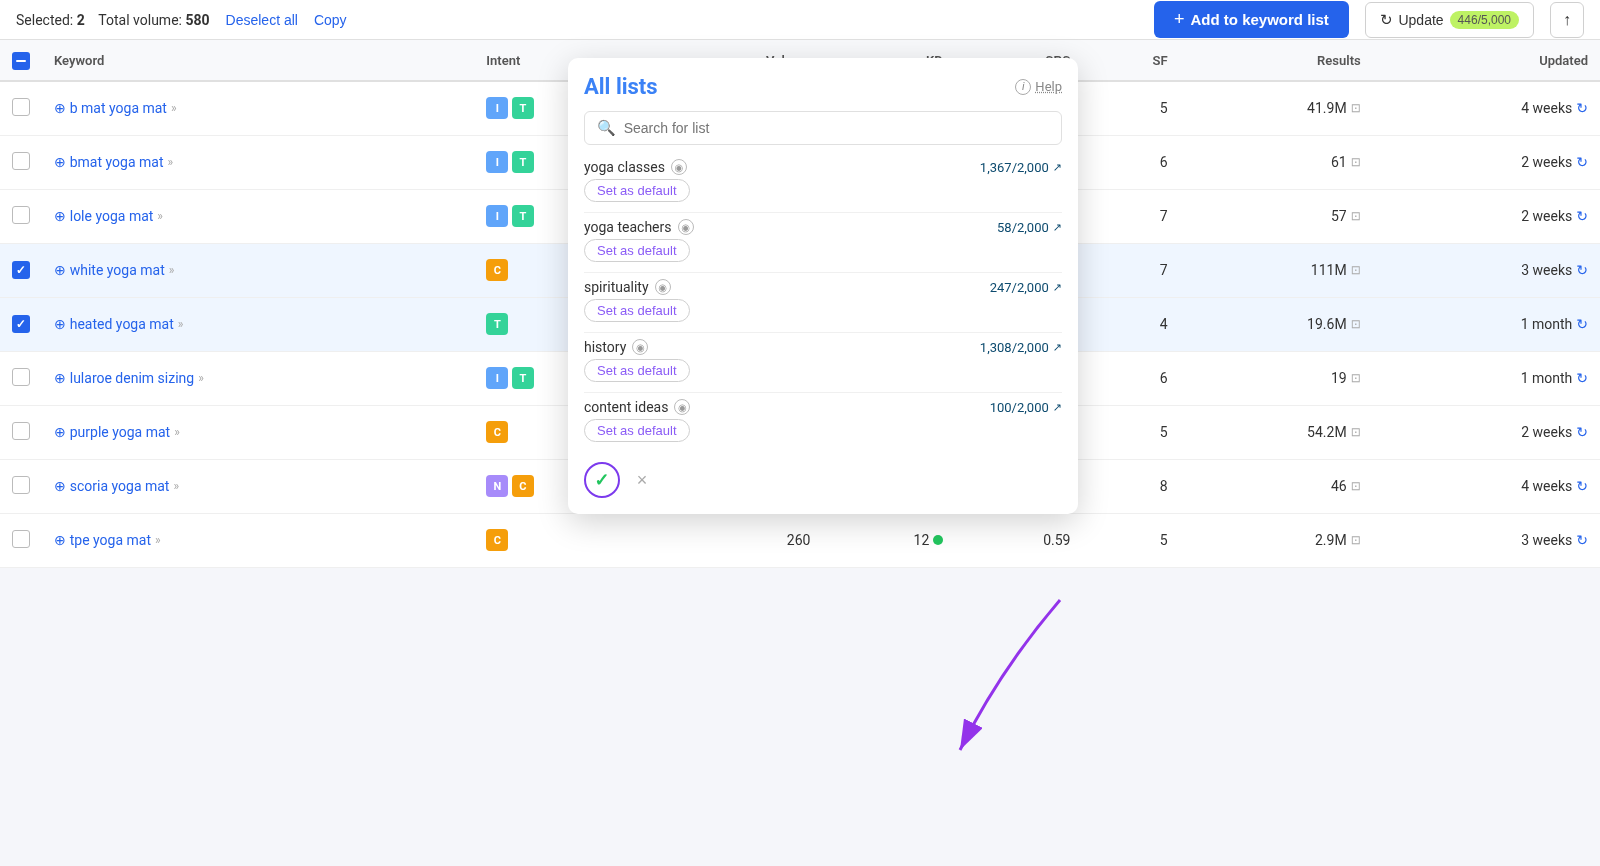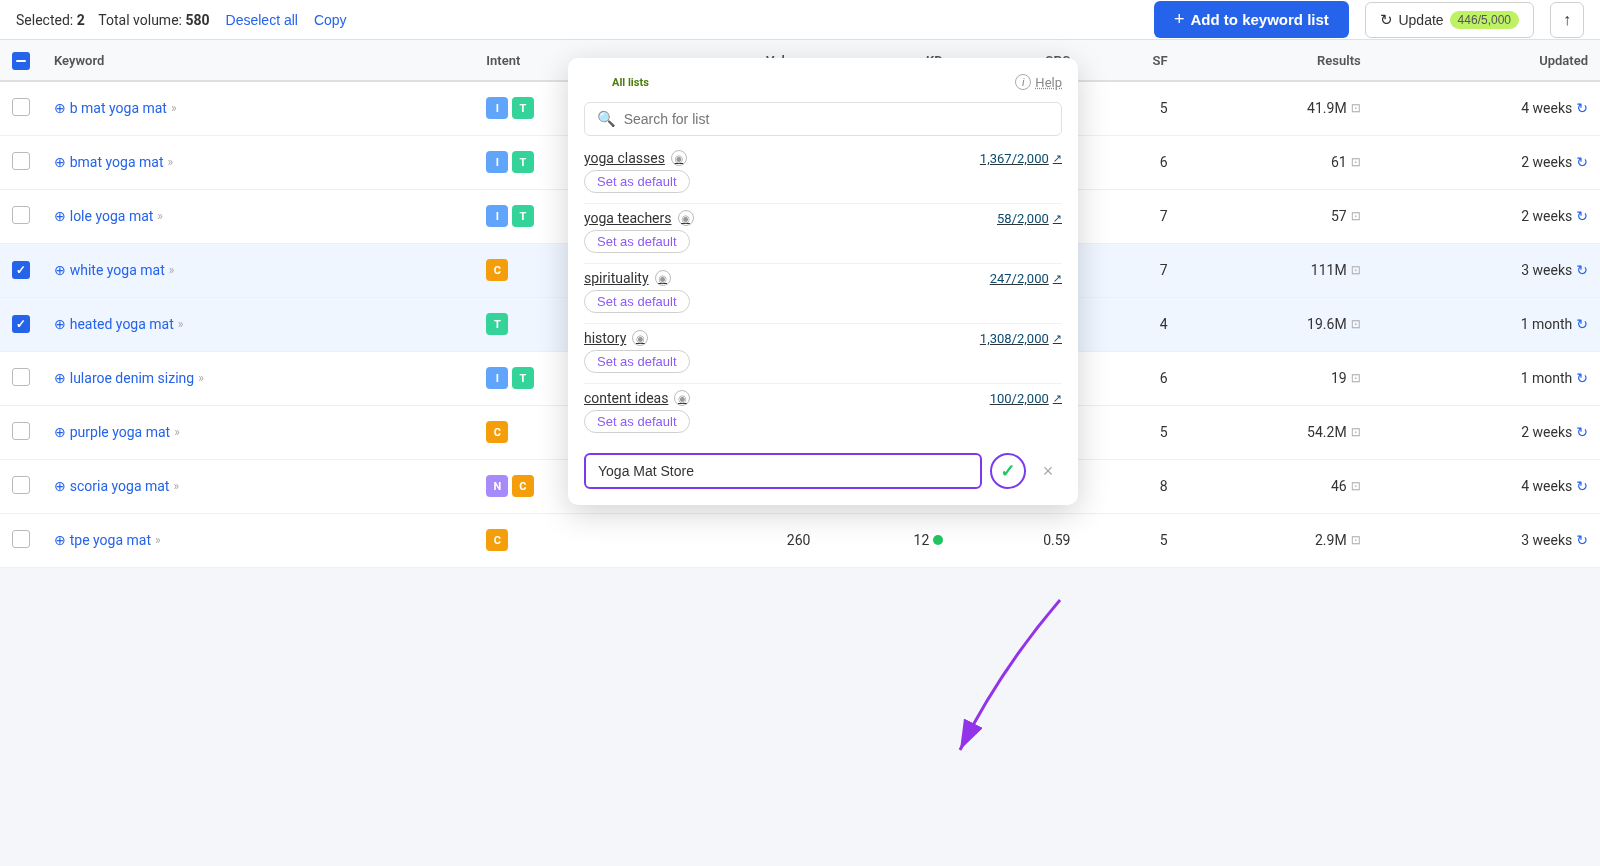--- a/index.html
+++ b/index.html
@@ -247,24 +247,23 @@
       padding: 16px;
     }
 
     .dropdown-header {
       display: flex;
       align-items: center;
       justify-content: space-between;
       margin-bottom: 12px;
     }
     .dropdown-title {
-      font-size: 11px;
+      font-size: 22px;
       font-weight: 700;
-      color: #4d7c0f;
-      margin-left: 28px;
+      color: #3b82f6;
     }
     .dropdown-help {
       display: flex;
       align-items: center;
       gap: 4px;
       color: #888;
       font-size: 13px;
       cursor: pointer;
     }
     .help-icon {
@@ -303,21 +302,20 @@
       width: 100%;
       background: transparent;
     }
     .search-icon-svg {
       color: #aaa;
       font-size: 15px;
     }
 
     .list-item {
       margin-bottom: 10px;
-      text-decoration: underline;
     }
     .list-item-row {
       display: flex;
       align-items: center;
       justify-content: space-between;
       margin-bottom: 4px;
     }
     .list-name {
       font-size: 14px;
       color: #333;
@@ -696,21 +694,20 @@
           <span class="ext-icon">↗</span>
         </span>
       </div>
       <div>
         <button class="btn-set-default">Set as default</button>
       </div>
     </div>
     </div>
 
   <div class="new-list-row">
-    <input class="new-list-input" type="text" value="Yoga Mat Store" style="">
     <button class="btn-confirm">
       <span style="color:#22c55e;">✓</span>
     </button>
     <button class="btn-cancel-x">
       <span>×</span>
     </button>
   </div>
 </div>
 
 <svg class="arrow-annotation" width="250" height="200" viewBox="0 0 250 200">

